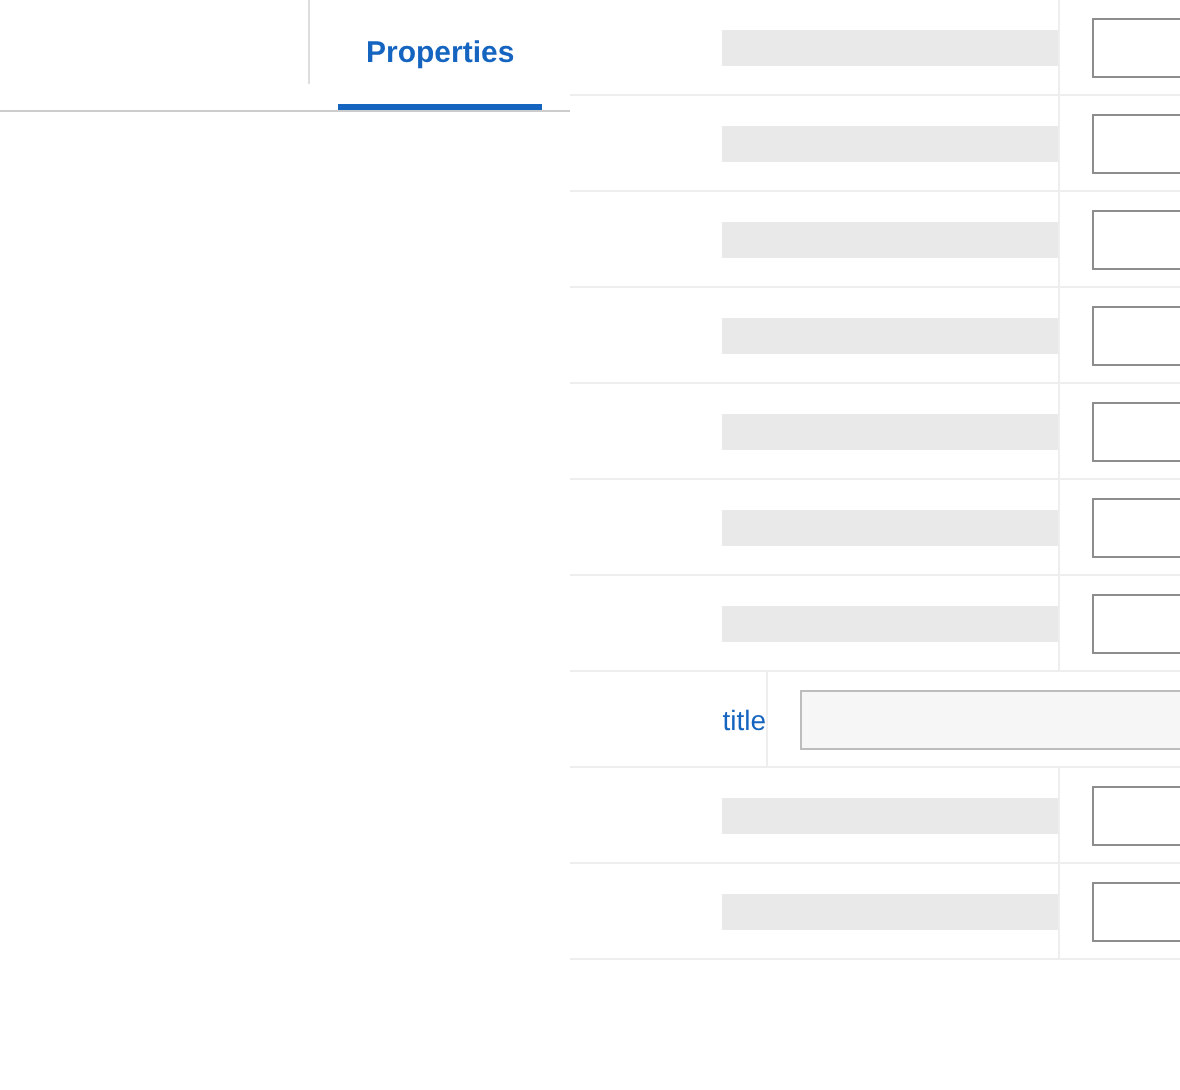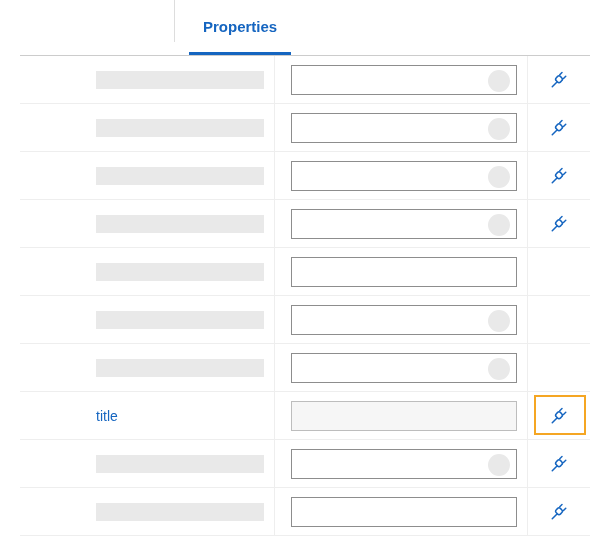--- a/index.html
+++ b/index.html
@@ -8,22 +8,21 @@
       font-size: 14px;
       background: #fff;
       width: 590px;
       height: 545px;
       overflow: hidden;
     }
     .panel {
       width: 100%;
       height: 100%;
       display: flex;
-      flex-direction: column;
-      padding-left: 20px;
+      flex-direction: row;
     }
     .tabs {
       display: flex;
       border-bottom: 1px solid #ccc;
       height: 56px;
       position: relative;
     }
     .tab-spacer {
       width: 155px;
       border-right: 1px solid #ddd;

